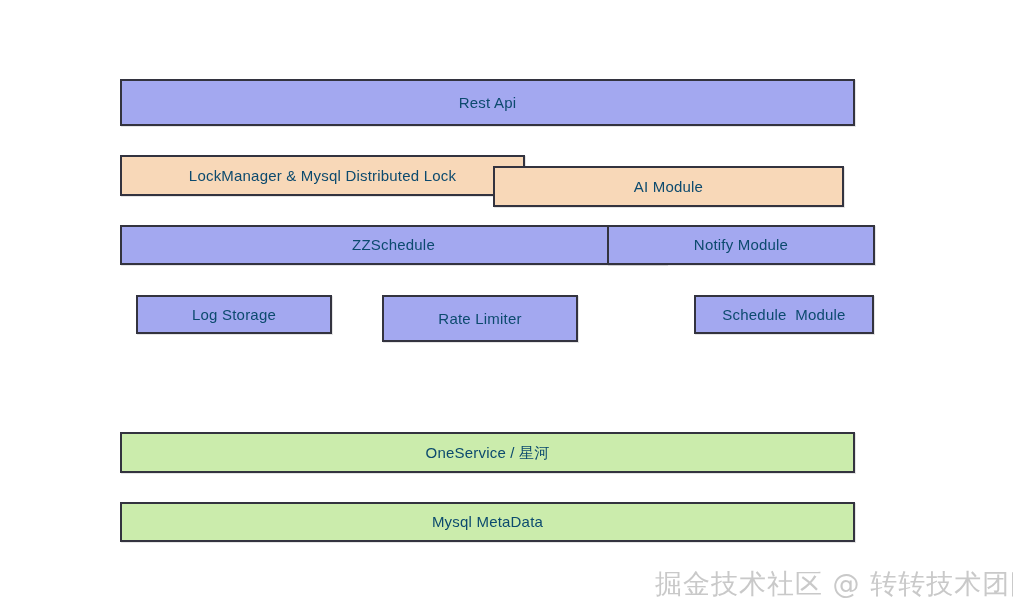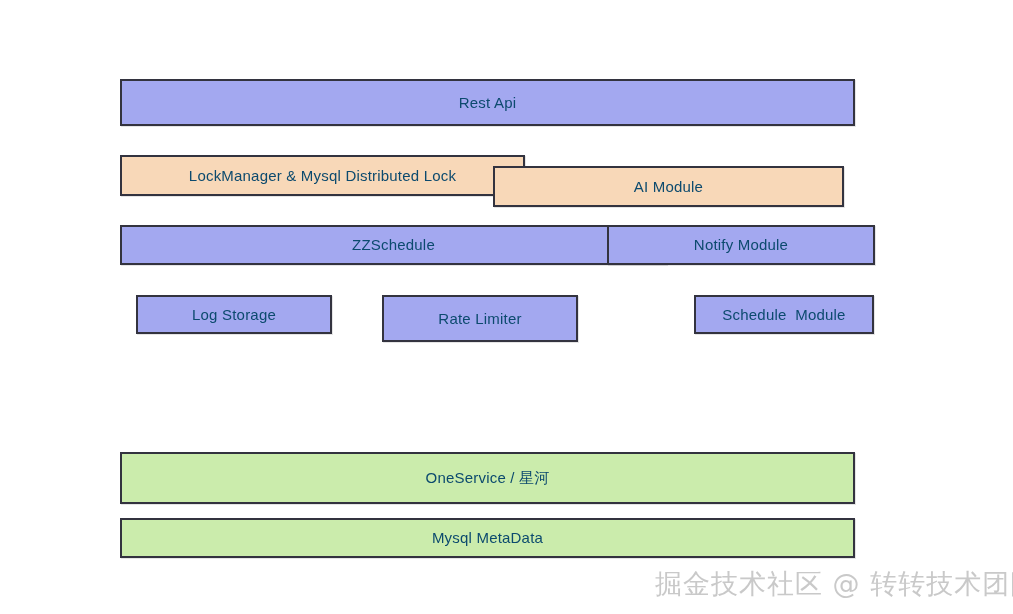--- a/index.html
+++ b/index.html
@@ -52,16 +52,16 @@
 
 <div id="canvas">
     <div class="node fill-blue" style="left: 120px; top: 79px; width: 735px; height: 47px;">Rest Api</div>
     <div class="node fill-orange" style="left: 120px; top: 155px; width: 405px; height: 41px;">LockManager &amp; Mysql Distributed Lock</div>
     <div class="node fill-orange" style="left: 493px; top: 166px; width: 351px; height: 41px;">AI Module</div>
     <div class="node fill-blue" style="left: 120px; top: 225px; width: 547px; height: 40px;">ZZSchedule</div>
     <div class="node fill-blue" style="left: 607px; top: 225px; width: 268px; height: 40px;">Notify Module</div>
     <div class="node fill-blue" style="left: 120px; top: 295px; width: 196px; height: 39px; margin-left: 16px;">Log Storage</div>
     <div class="node fill-blue" style="left: 382px; top: 295px; width: 196px; height: 47px;">Rate Limiter</div>
     <div class="node fill-blue" style="left: 657px; top: 295px; width: 180px; height: 39px; margin-left: 37px;">Schedule  Module</div>
-    <div class="node fill-green" style="left: 120px; top: 452px; width: 735px; height: 52px;">OneService / 星河</div>
-    <div class="node fill-green" style="left: 120px; top: 518px; width: 735px; height: 40px;">Mysql MetaData</div>
+    <div class="node fill-green" style="left: 120px; top: 432px; width: 735px; height: 41px;">OneService / 星河</div>
+    <div class="node fill-green" style="left: 120px; top: 502px; width: 735px; height: 40px;">Mysql MetaData</div>
     <div class="watermark" style="left: 655px; top: 566px; color: rgb(201, 201, 201);">掘金技术社区 @ 转转技术团队</div>
   </div>
 
 </body></html>

